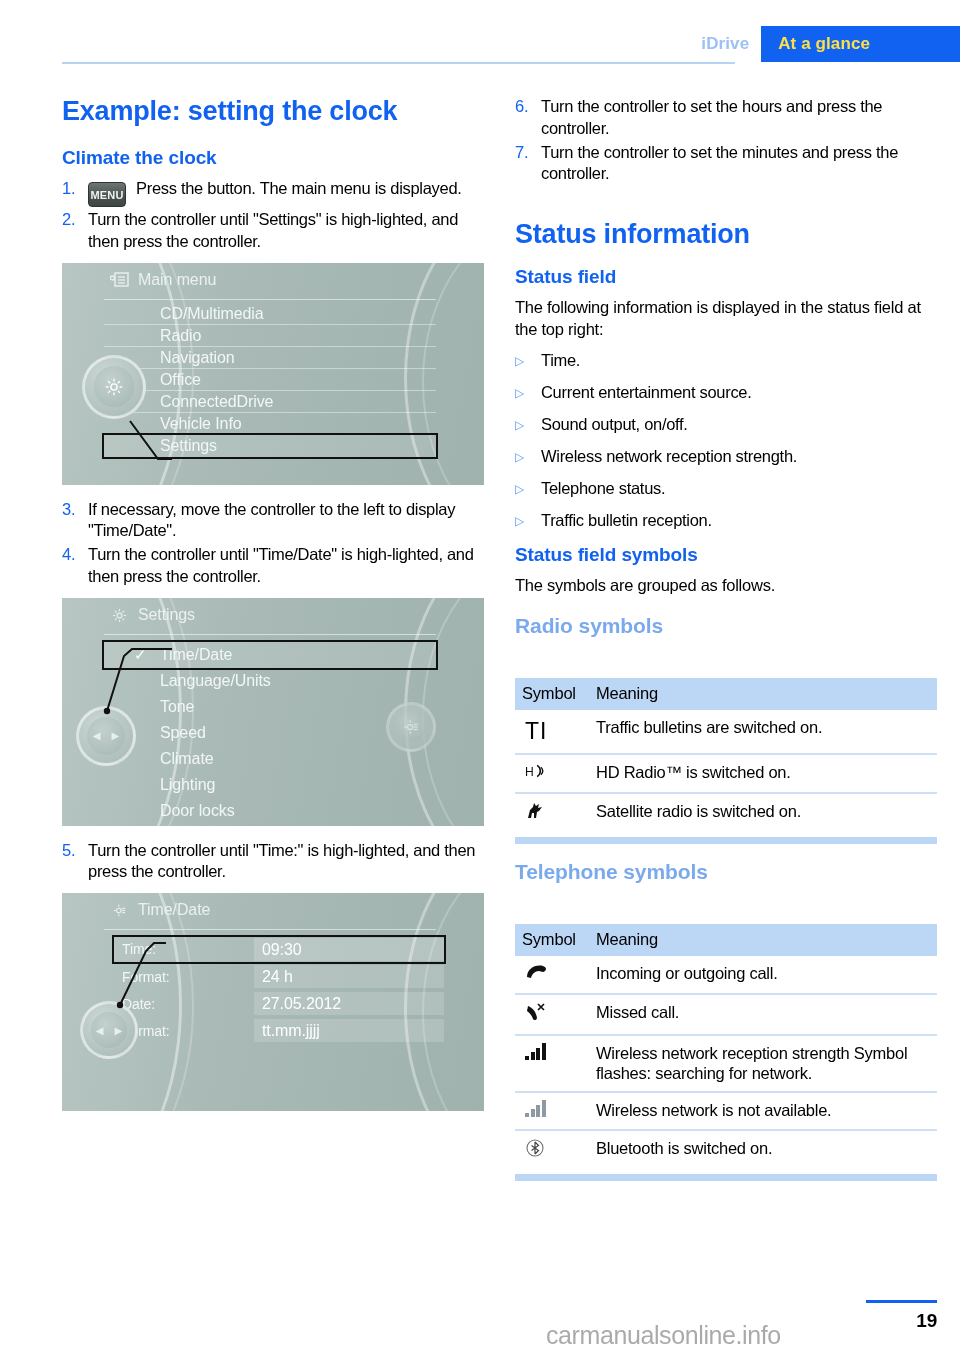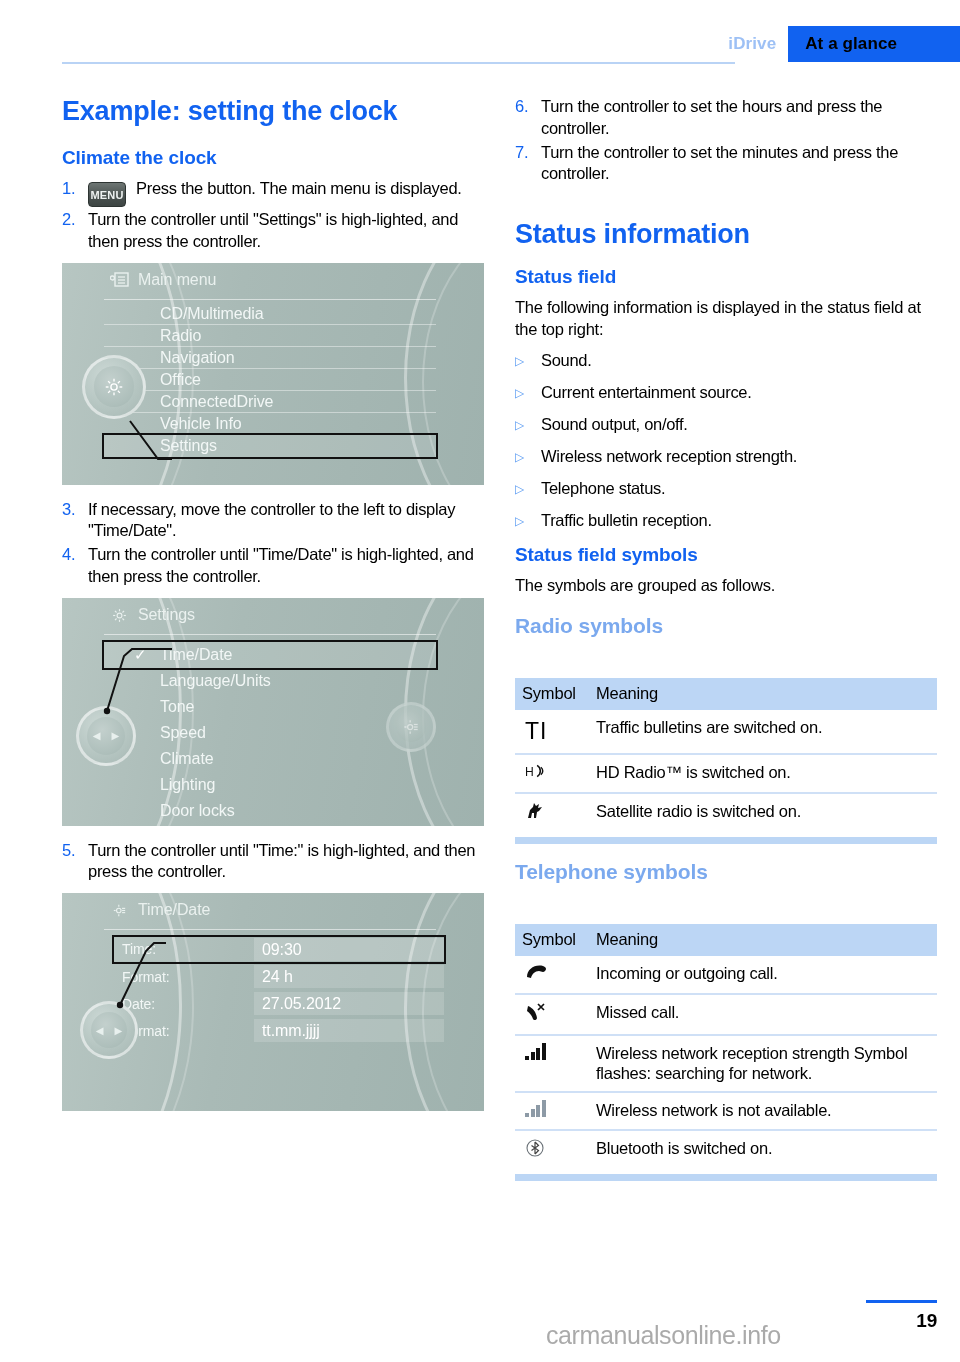--- a/index.html
+++ b/index.html
@@ -37,24 +37,24 @@
     padding: 0 12px 0 0;
     font-size: 17px;
     font-weight: bold;
     color: #9dc0f5;
     letter-spacing: 0.1px;
   }
   .header-section {
     display: flex;
     align-items: center;
     background: #1162f0;
-    color: #000000;
+    color: #fde047;
     font-size: 17px;
     font-weight: bold;
-    padding: 0 63px 0 17px;
+    padding: 0 90px 0 17px;
     letter-spacing: 0.1px;
   }
   .header-rule {
     position: absolute;
     top: 62px;
     left: 62px;
     width: 673px;
     height: 2px;
     background: #b9d3f5;
   }
@@ -639,21 +639,21 @@
 
     <h1 class="chapter-title" style="margin-top:34px; margin-bottom:16px;">Status information</h1>
 
     <h2 class="sub-title">Status field</h2>
 
     <p class="body-text">The following information is displayed in the status field at the top right:</p>
 
     <ul class="tri-list">
       <li class="tri-item">
         <span class="tri-marker">▷</span>
-        <span class="tri-text">Sound.</span>
+        <span class="tri-text">Time.</span>
       </li>
       <li class="tri-item">
         <span class="tri-marker">▷</span>
         <span class="tri-text">Current entertainment source.</span>
       </li>
       <li class="tri-item">
         <span class="tri-marker">▷</span>
         <span class="tri-text">Sound output, on/off.</span>
       </li>
       <li class="tri-item">

